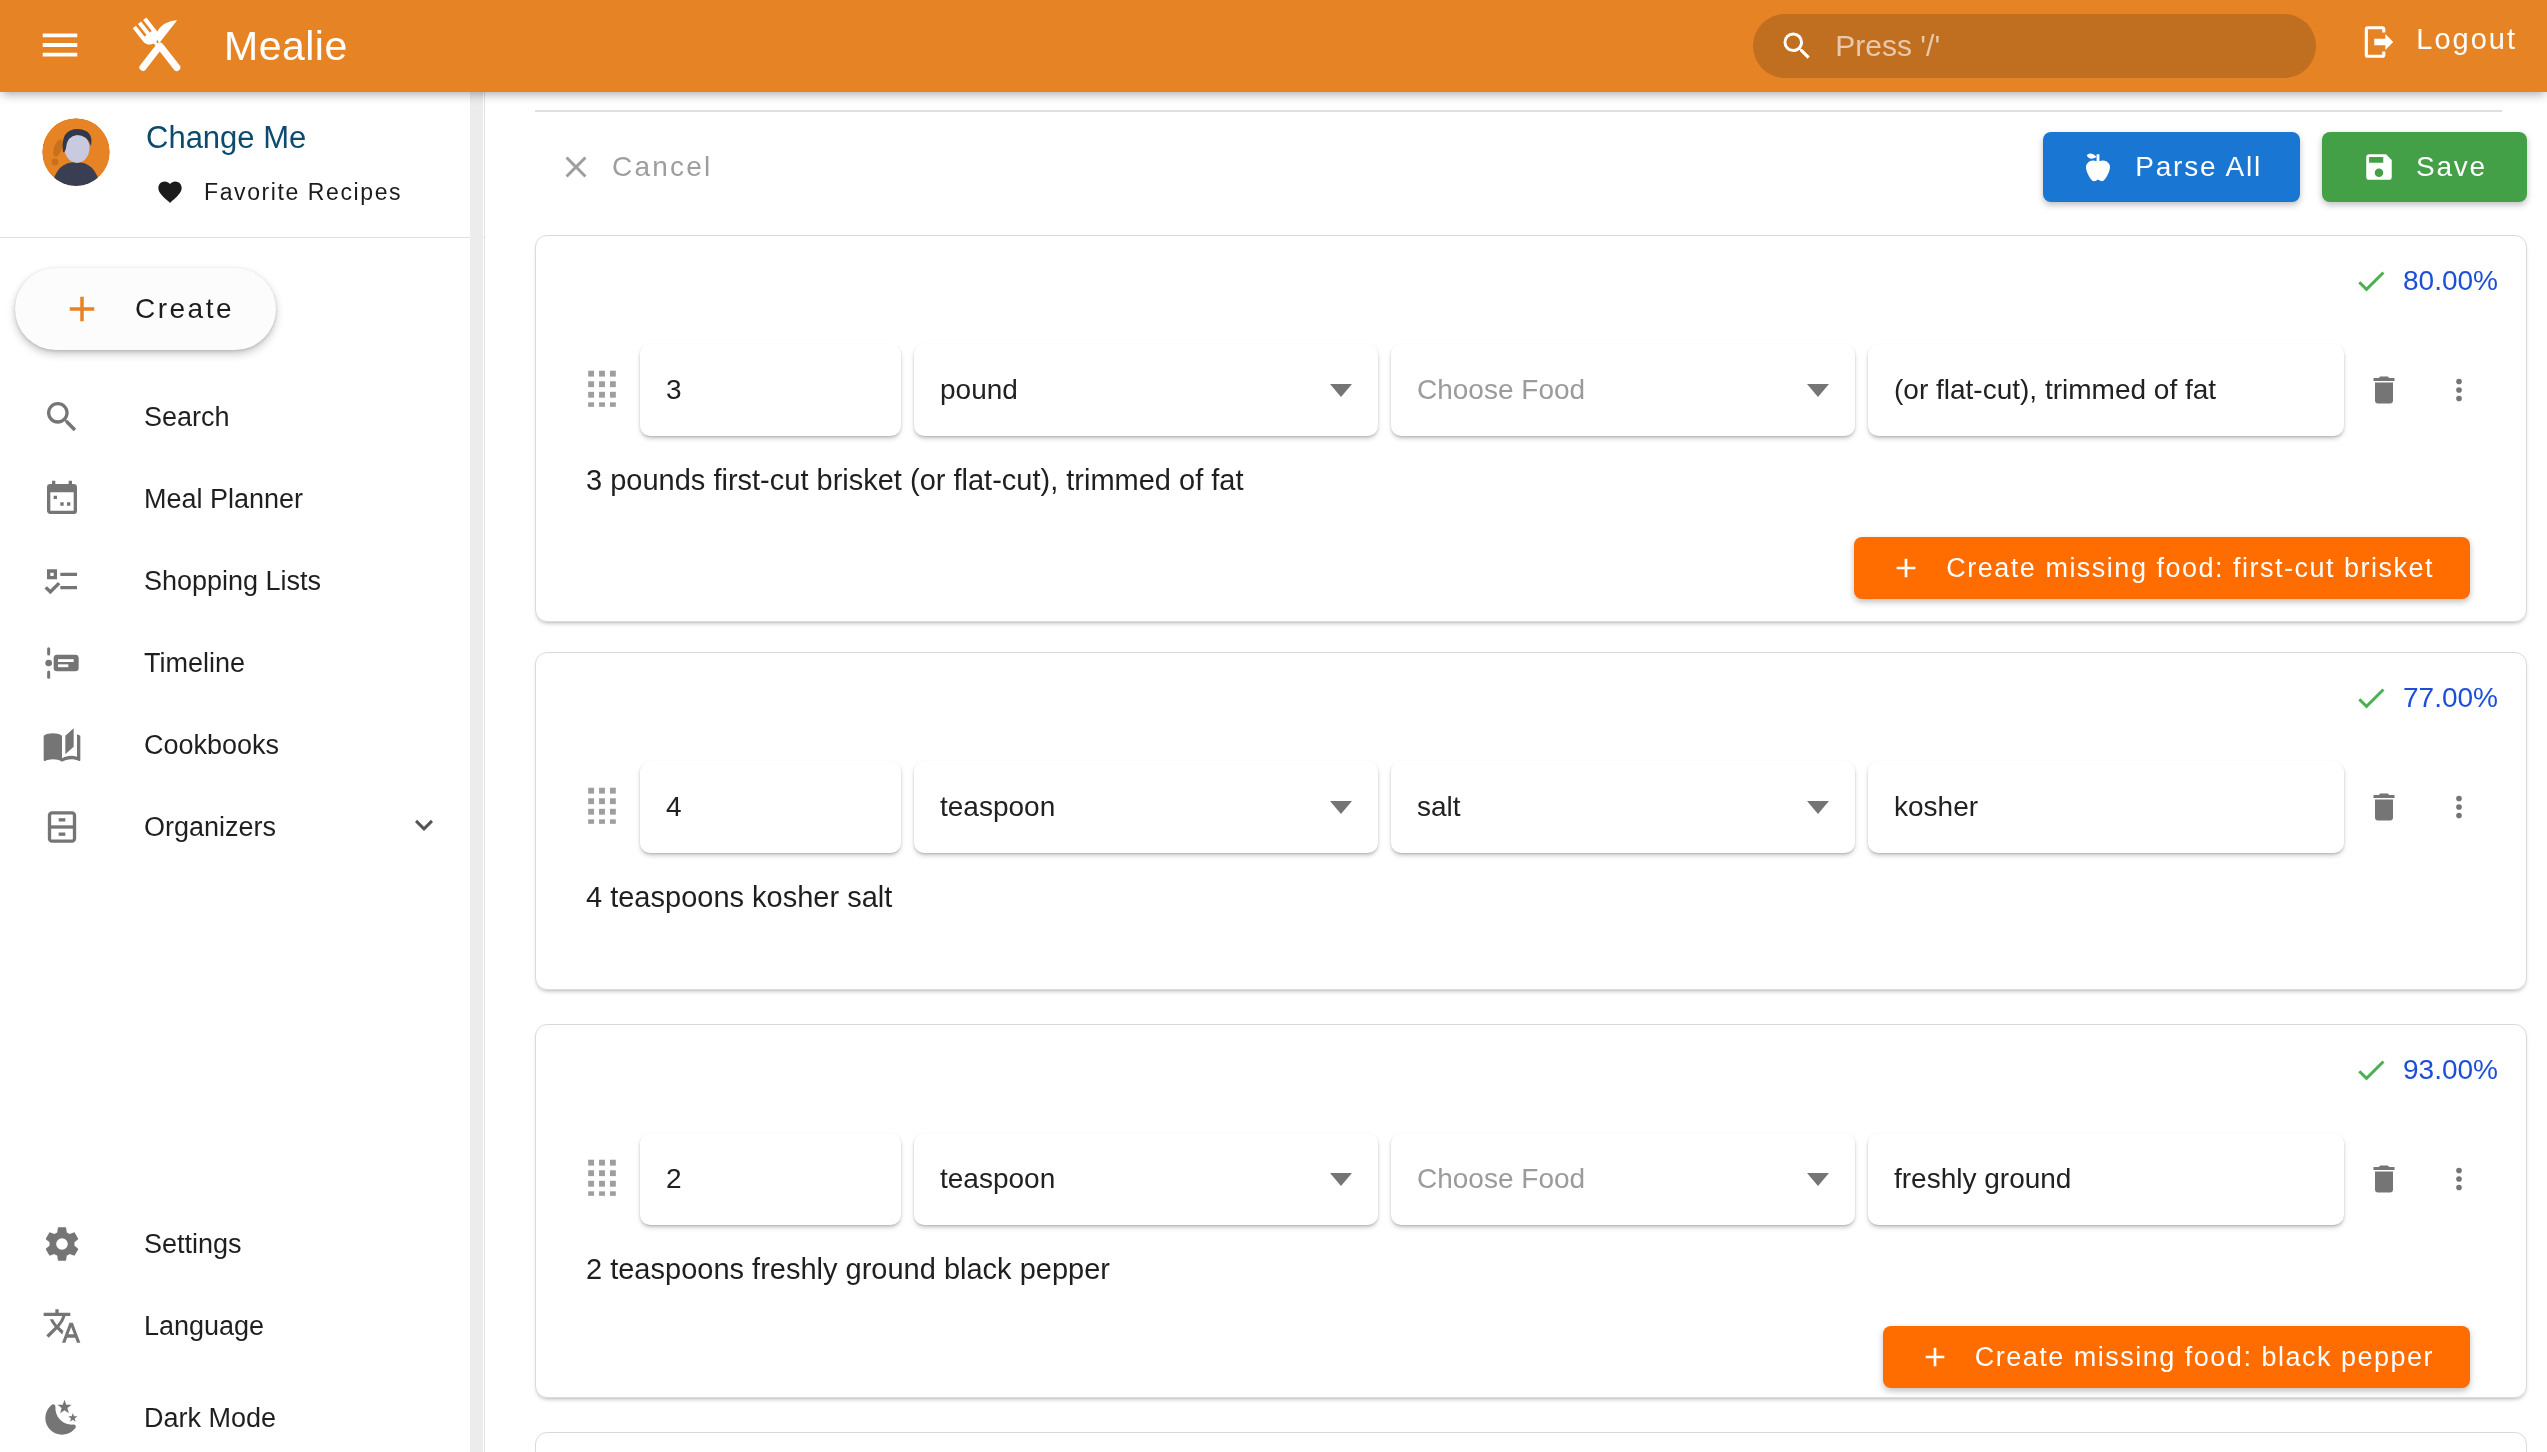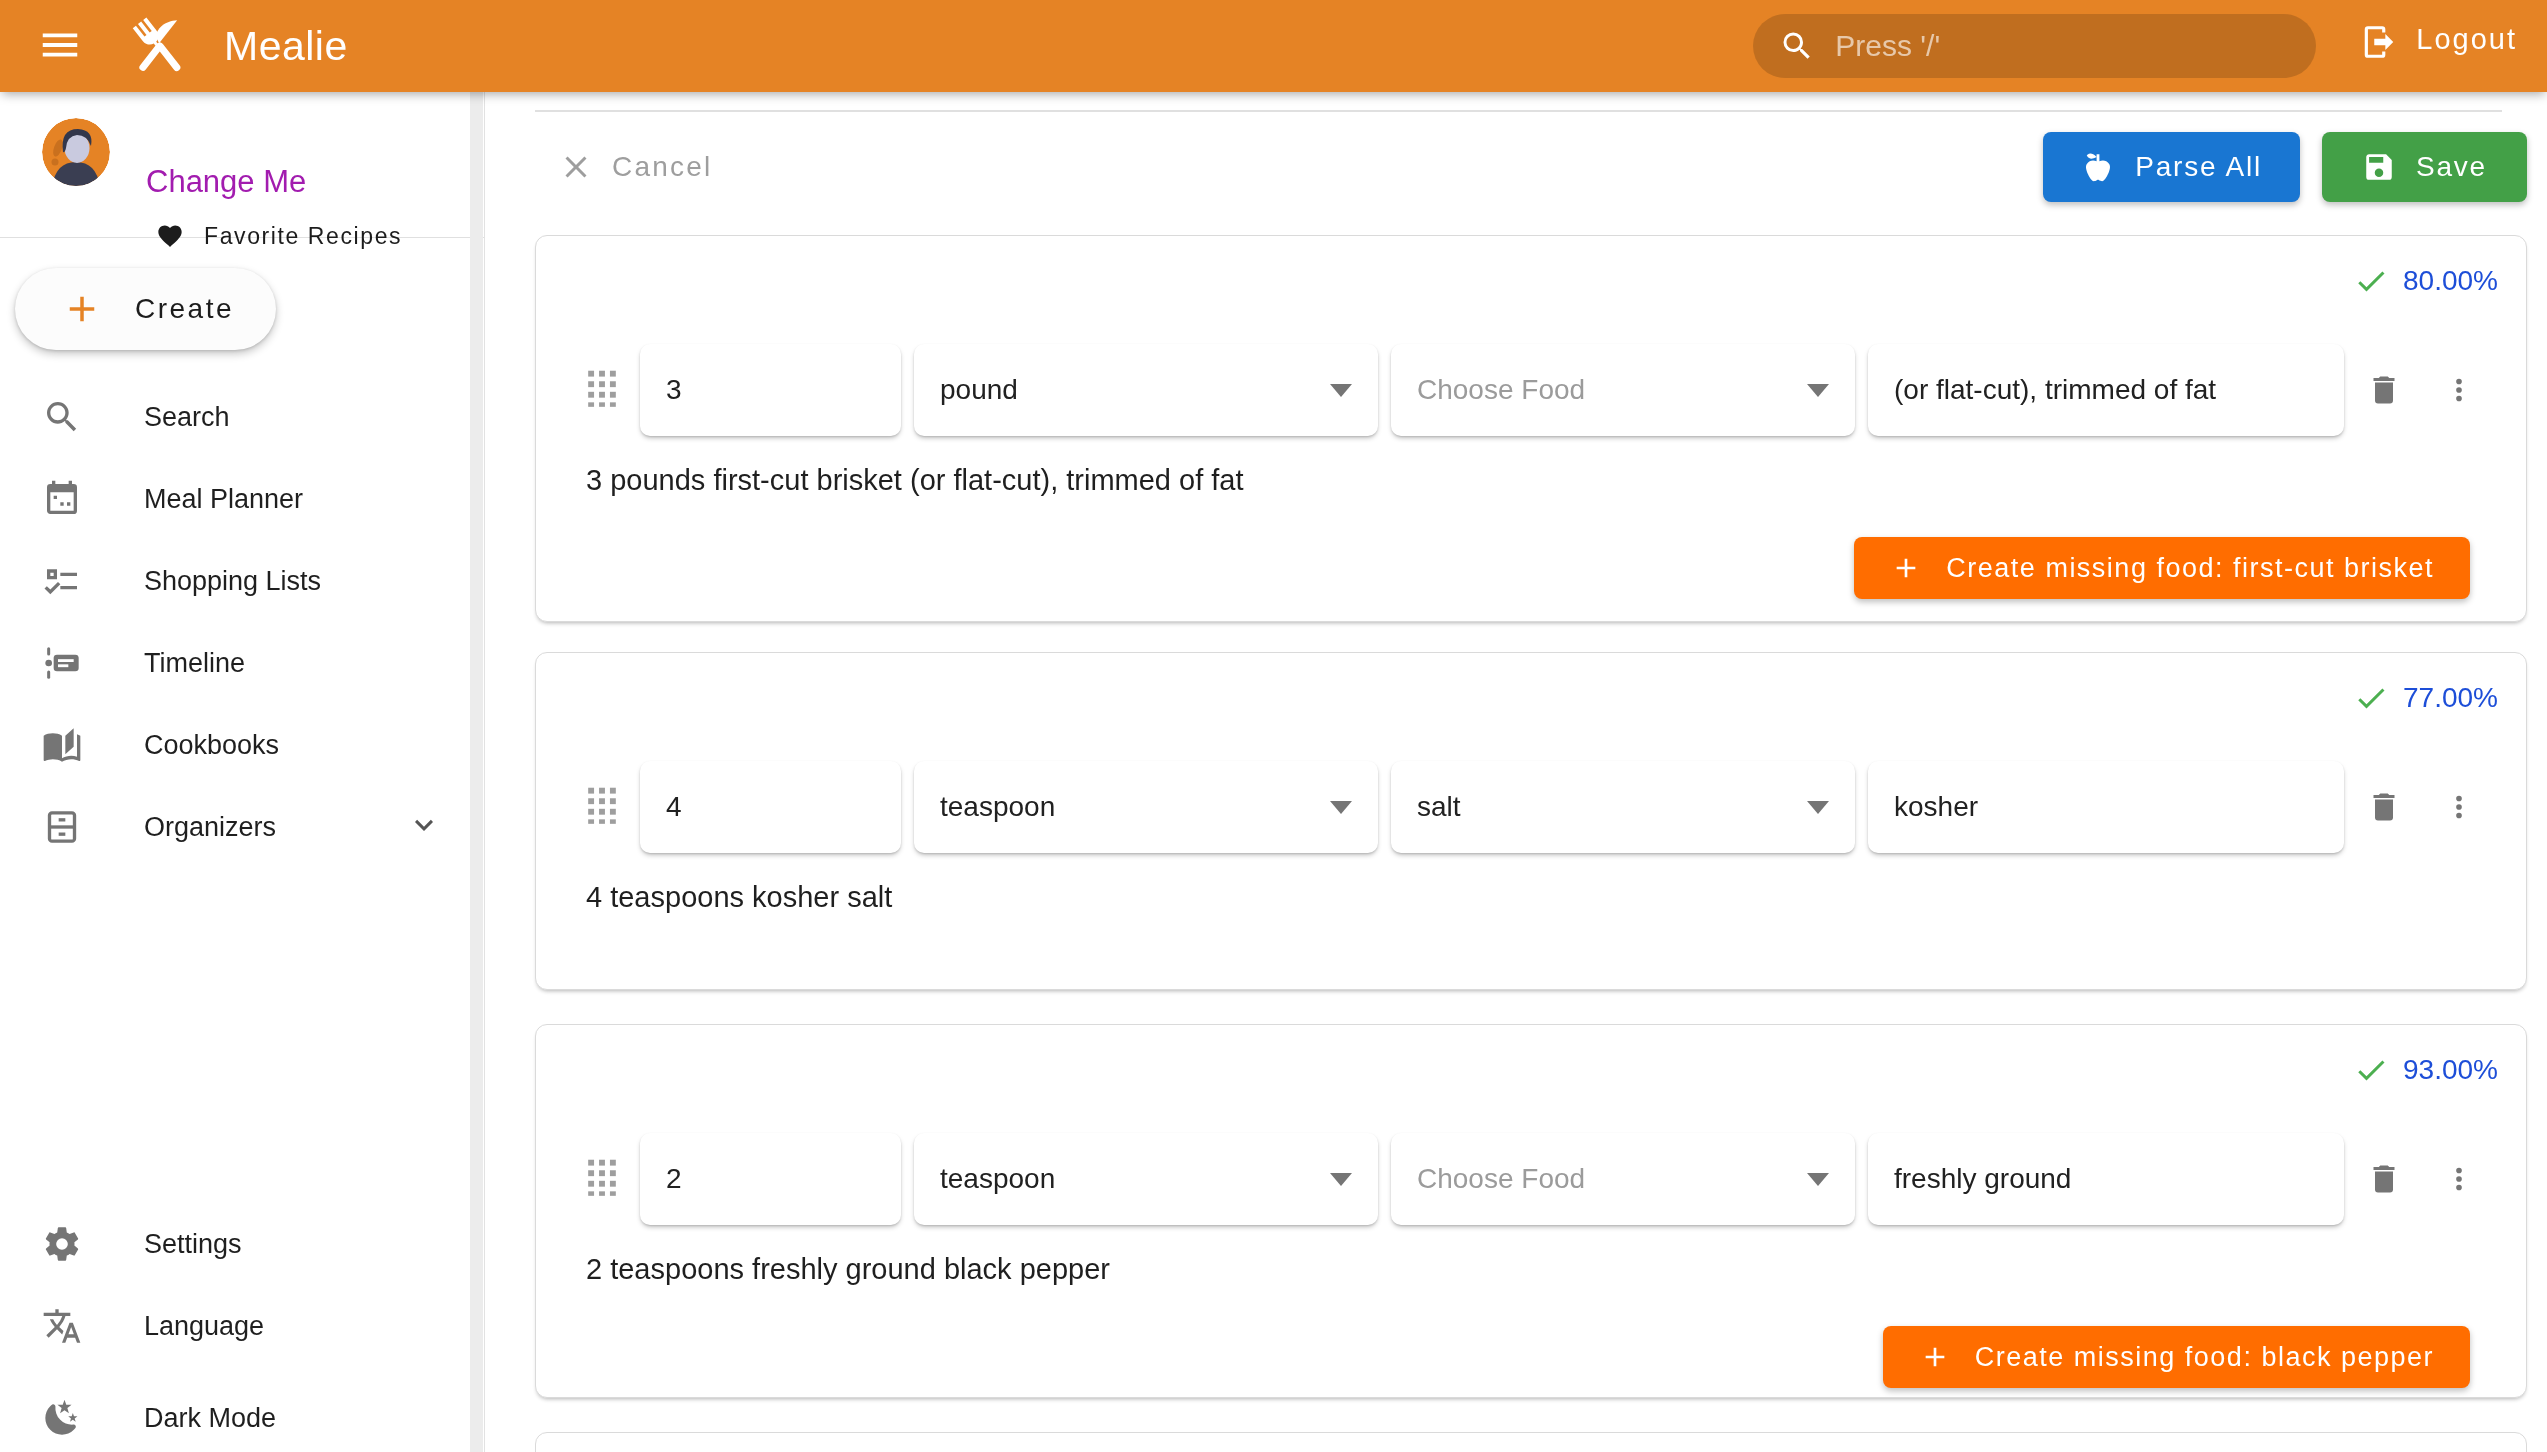--- a/index.html
+++ b/index.html
@@ -22,21 +22,21 @@
     background:transparent; border:none; cursor:pointer; }
   .logout-btn span { font-size:29px; font-weight:500; letter-spacing:2px; color:#fff; }
 
   
   .sidebar { position:absolute; left:0; top:92px; width:485px; height:1361px; background:#fff;
     border-right:1px solid #e2e2e2; z-index:10; }
   .sb-scroll { position:absolute; right:1px; top:0; width:13px; height:1361px; background:#ececec; cursor:pointer; }
   .user-sec { display:flex; align-items:flex-start; padding:26px 24px 0 42px; height:145px; }
   .avatar { width:68px; height:68px; border-radius:50%; overflow:hidden; flex:none; cursor:pointer; }
   .user-col { margin-left:36px; padding-top:2px; }
-  .user-name { font-size:31px; color:#a21caf;margin-top:44px; }
+  .user-name { font-size:31px; color:#0c4a6e; }
   .fav-row { display:flex; align-items:center; gap:20px; margin:22px 0 0 10px; cursor:pointer; }
   .fav-row span { font-size:23px; font-weight:500; letter-spacing:1.6px; color:#1c1c1c; }
   .sb-divider { height:1px; background:#e0e0e0; }
   .create-btn { margin:30px 0 0 15px; width:261px; height:82px; border-radius:41px; border:none;
     background:#fcfcfc; box-shadow:0 4px 8px rgba(0,0,0,.22), 0 1px 3px rgba(0,0,0,.14);
     display:flex; align-items:center; cursor:pointer; }
   .create-btn svg { margin-left:46px; }
   .create-btn span { margin-left:32px; font-size:28px; font-weight:500; letter-spacing:2.5px; color:#1c1c1c; }
   .nav { margin-top:26px; }
   .nav-item { height:82px; display:flex; align-items:center; padding-left:42px; position:relative; cursor:pointer; }

